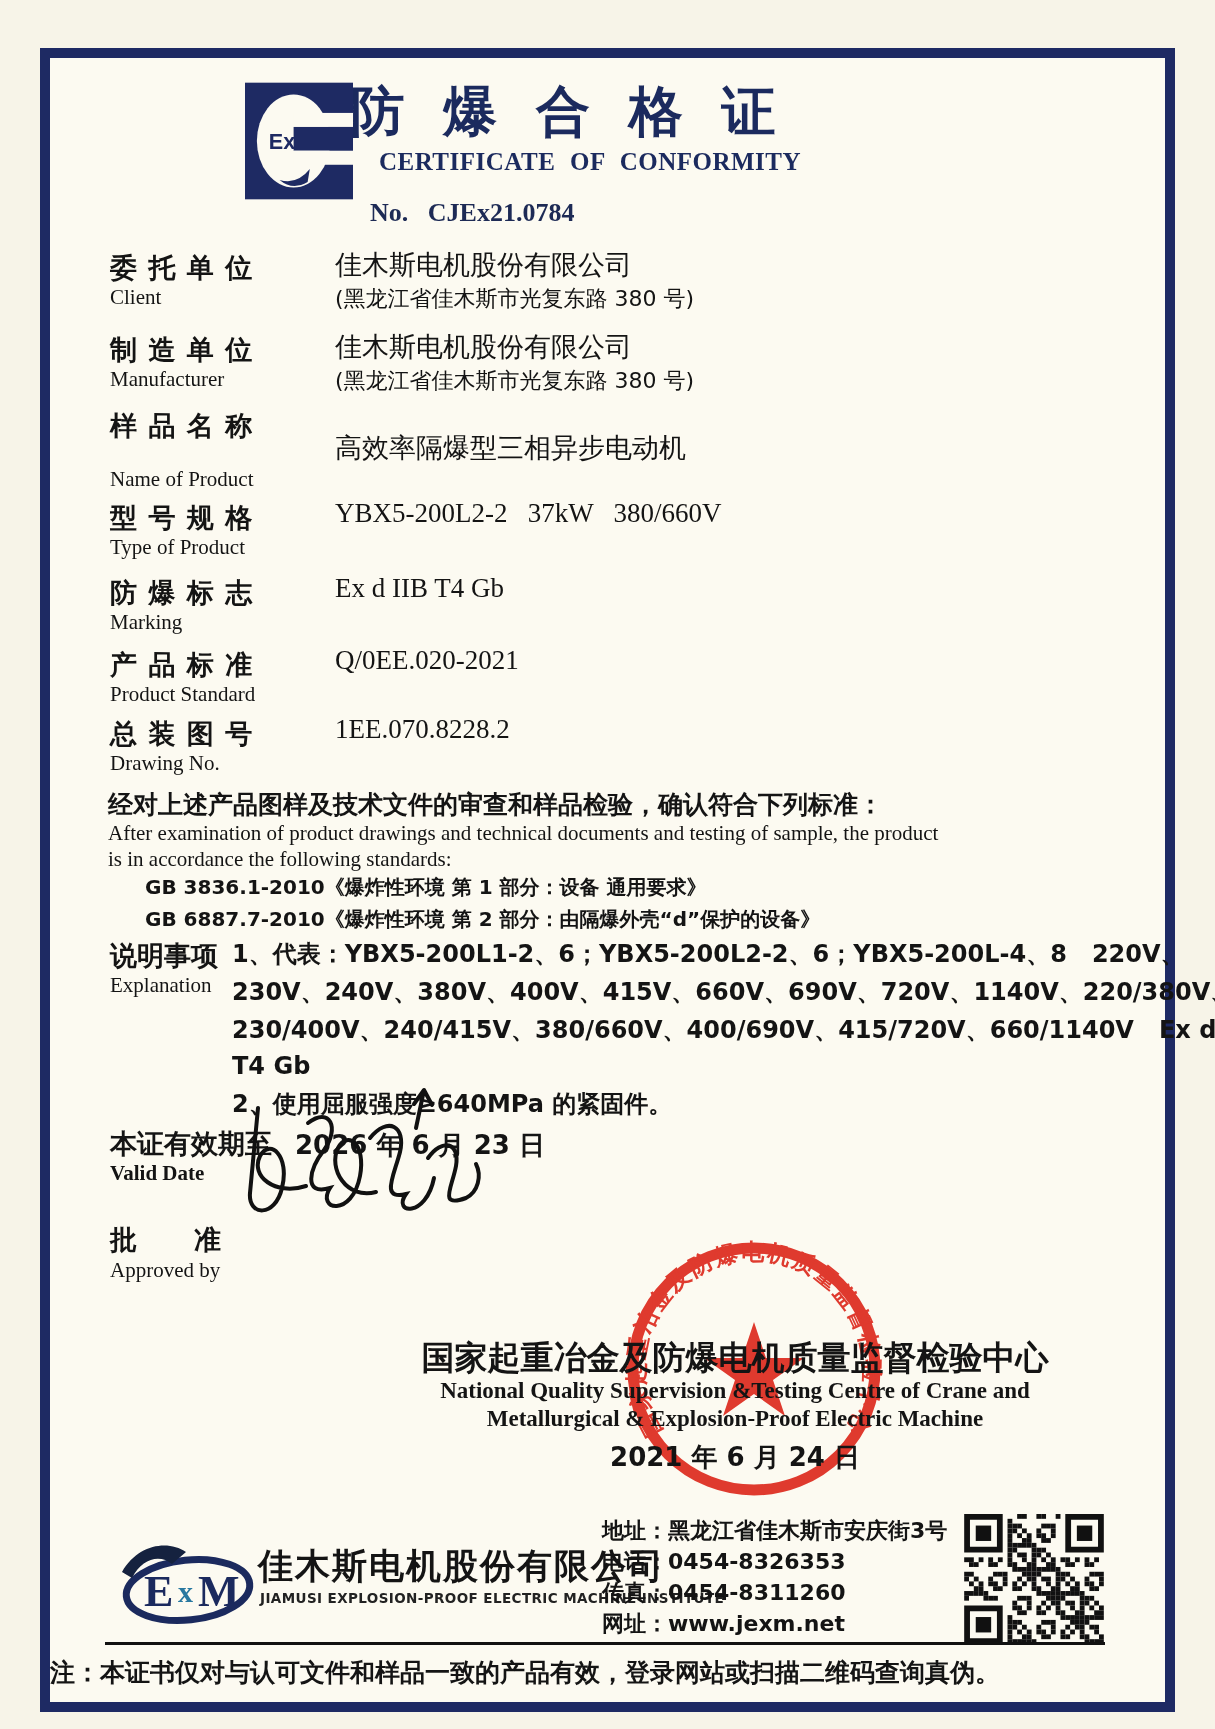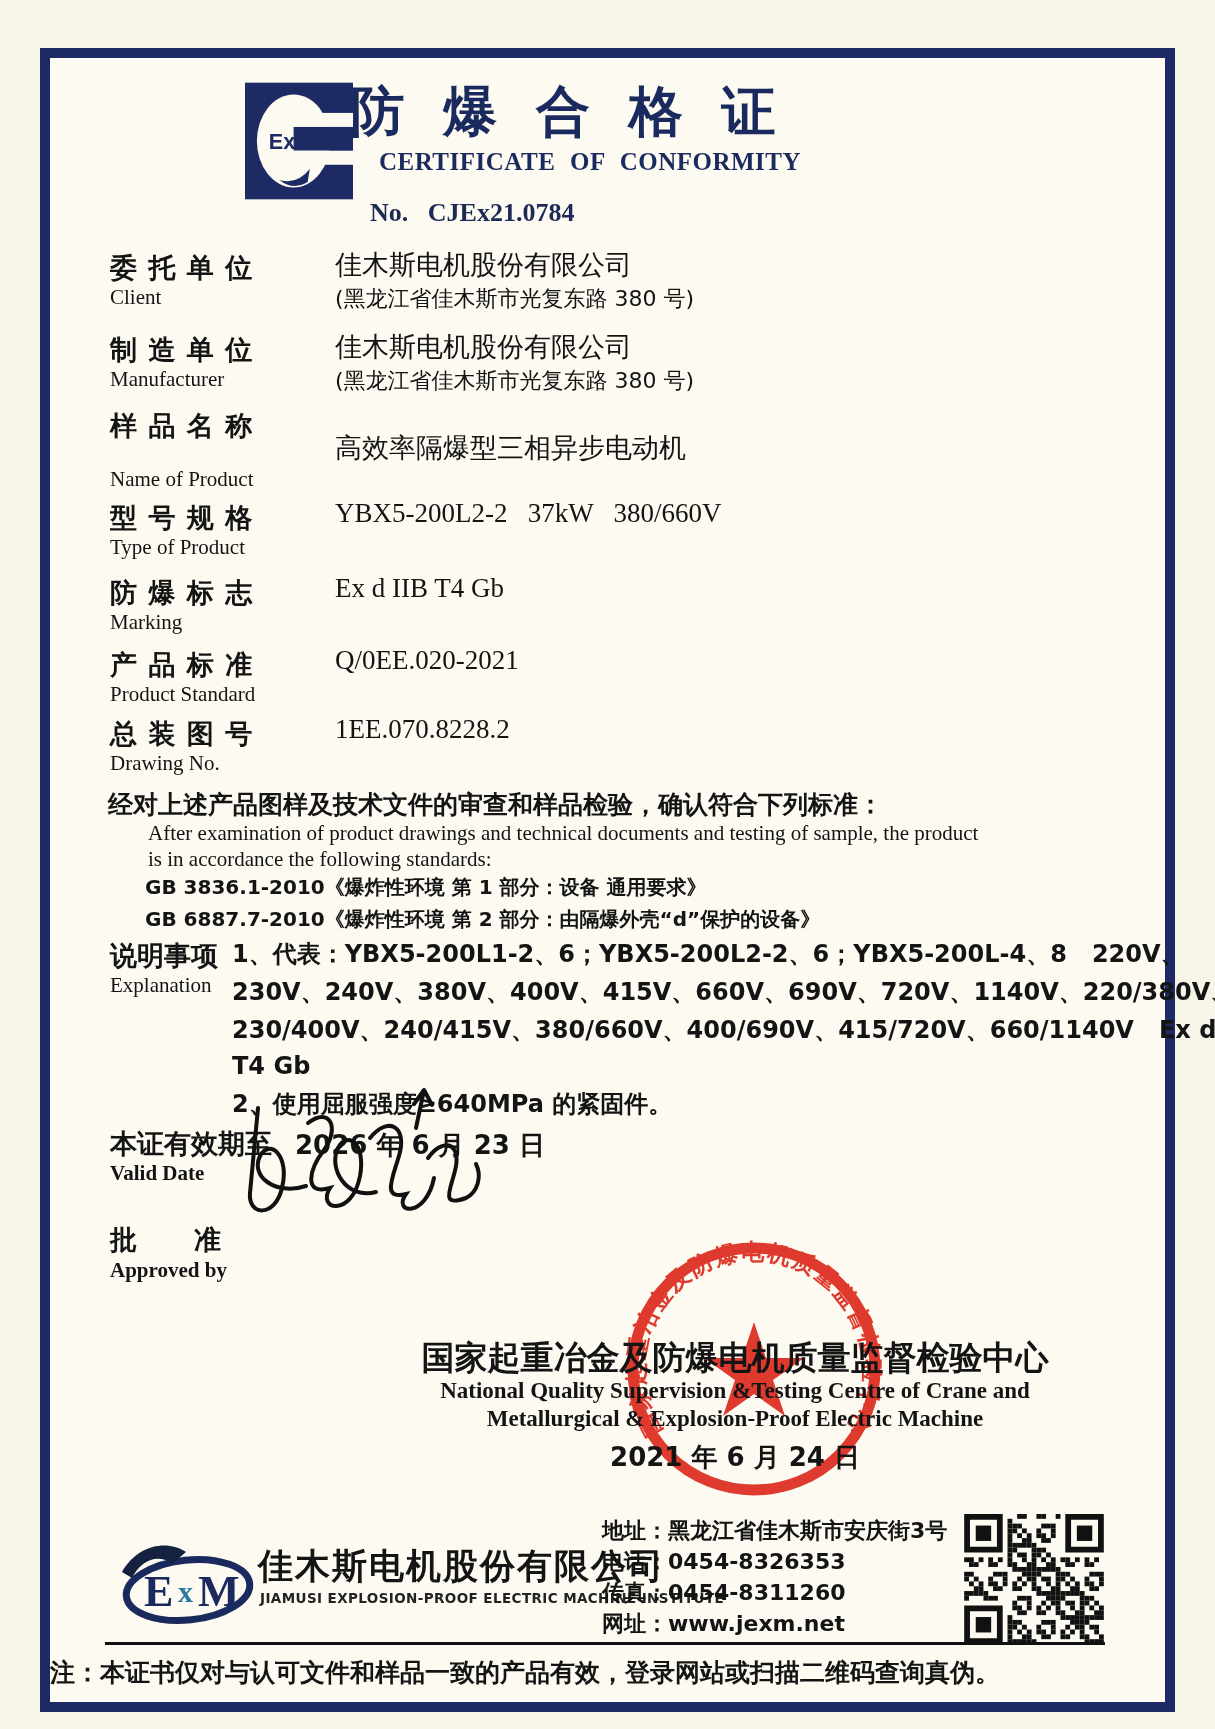--- a/index.html
+++ b/index.html
@@ -30,21 +30,21 @@
     font-size:26px;font-weight:bold;color:#1d2a55;white-space:pre;
   }
   
   .flabel{left:110px;font-size:27px;font-weight:bold;letter-spacing:1px;white-space:pre;}
   .fen{left:110px;font-size:21px;white-space:nowrap;}
   .fval{left:335px;font-size:27px;font-weight:normal;white-space:pre;}
   .fval2{left:335px;font-size:22px;white-space:pre;}
   .alnum{font-family:"Liberation Serif",serif;}
   
   .stmt-zh{left:108px;top:788px;font-size:25px;font-weight:bold;white-space:nowrap;}
-  .stmt-en{font-size:21px;left:108px;white-space:nowrap;margin-left:40px;}
+  .stmt-en{font-size:21px;left:108px;white-space:nowrap;}
   .std-line{left:145px;font-size:20px;font-weight:600;white-space:pre;}
   
   .exp-line{left:232px;width:900px;font-size:24px;font-weight:600;white-space:pre;}
   
   .sig-svg{left:220px;top:1068px;}
   .stamp-svg{left:623px;top:1238px;opacity:.92;}
   .auth-zh{left:420px;top:1336px;width:630px;text-align:center;font-size:33px;font-weight:bold;white-space:nowrap;}
   .auth-en{left:420px;top:1378px;width:630px;text-align:center;font-size:23px;font-weight:bold;white-space:nowrap;}
   .auth-en2{top:1406px;}
   .auth-date{left:420px;top:1440px;width:630px;text-align:center;font-size:26px;font-weight:600;white-space:pre;}
@@ -116,21 +116,21 @@
 <div class="abs exp-line" style="top:976px">230V、240V、380V、400V、415V、660V、690V、720V、1140V、220/380V、</div>
 <div class="abs exp-line" style="top:1014px">230/400V、240/415V、380/660V、400/690V、415/720V、660/1140V   Ex d IIB</div>
 <div class="abs exp-line" style="top:1052px">T4 Gb</div>
 <div class="abs exp-line" style="top:1088px">2、使用屈服强度≥640MPa 的紧固件。</div>
 
 <div class="abs flabel" style="top:1126px;letter-spacing:0">本证有效期至</div>
 <div class="abs fen serif" style="top:1161px;font-weight:bold">Valid Date</div>
 <div class="abs" style="left:295px;top:1128px;font-size:26px;font-weight:600;white-space:pre">2026 年 6 月 23 日</div>
 
 <div class="abs flabel" style="top:1222px">批　　准</div>
-<div class="abs fen serif" style="top:1258px;font-weight:bold">Approved by</div>
+<div class="abs fen serif" style="top:1258px;font-weight:normal">Approved by</div>
 
 <svg class="abs sig-svg" width="290" height="160" viewBox="0 0 290 160">
   <g fill="none" stroke="#111" stroke-width="4" stroke-linecap="round">
     <path d="M38,40 L30,125 C28,148 55,150 62,120 C70,88 50,70 40,88 C30,108 55,128 86,118"></path>
     <path d="M88,55 C110,38 120,60 104,82 C90,100 82,128 110,120 C96,142 132,150 140,108 C146,76 128,62 118,80 C108,100 126,132 156,124"></path>
     <path d="M150,70 C168,48 186,58 180,84 C174,108 160,132 186,126 C172,146 206,150 214,110"></path>
     <path d="M196,60 L204,22 M204,22 L194,36 M204,22 L212,37"></path>
     <path d="M208,90 C222,70 240,74 236,98 C232,120 218,140 246,130 C258,124 262,108 256,96"></path>
   </g>
 </svg>

